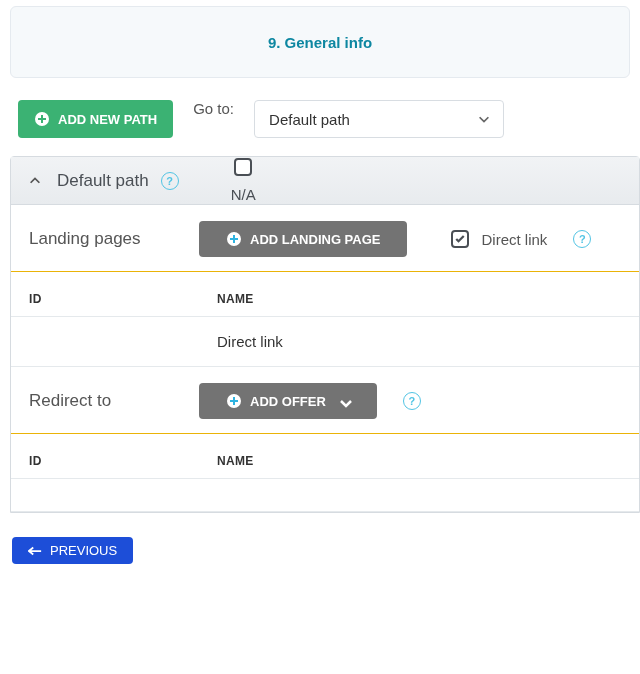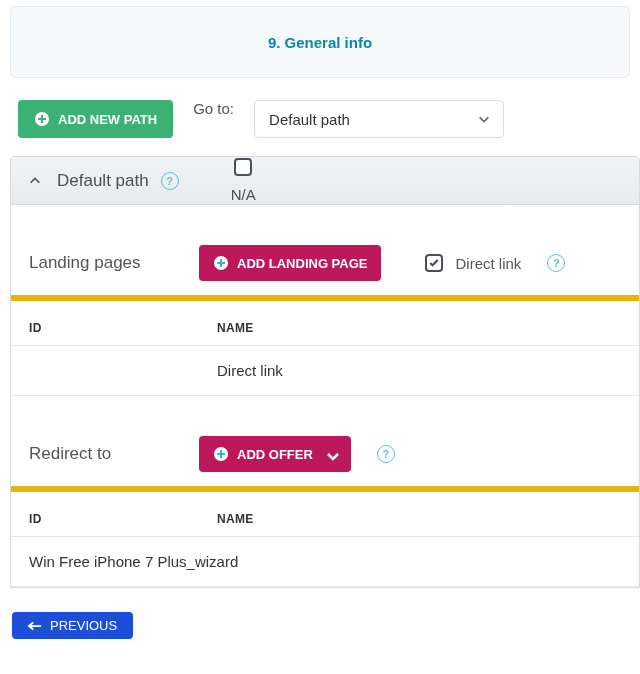--- a/index.html
+++ b/index.html
@@ -42,21 +42,21 @@
       gap: 8px;
       border: none;
       border-radius: 4px;
       font-weight: 600;
       cursor: pointer;
       font-size: 13px;
       padding: 0 16px;
       height: 38px;
     }
     .btn-green { background: #3bb273; color: #fff; }
-    .btn-blue  { background: #be185d; color: #fff; height: 36px; padding: 0 14px;}
+    .btn-blue  { background: #737373; color: #fff; height: 36px; padding: 0 27px;}
     .btn svg { width: 16px; height: 16px; }
     .goto-label { color: #555; font-size: 15px; }
     .select {
       flex: 0 0 auto;
       position: relative;
       width: 250px;
       height: 38px;
       border: 1px solid #d8dde2;
       border-radius: 4px;
       background: #fff;
@@ -133,23 +133,22 @@
       margin-left: 40px;
       flex-direction: column;
     }
     .na-label { font-size: 15px; color: #4a4f55; }
     
     
     .section-row {
       display: flex;
       align-items: center;
       padding: 14px 18px;
-      border-bottom: 6px solid #eab308;
+      border-bottom: 1px solid #eab308;
       gap: 16px;
-      margin-top: 24px;
     }
     .section-row.header-row {
       padding: 16px 18px 14px 18px;
       gap: 20px;
     }
     .section-label {
       width: 150px;
       font-size: 17px;
       color: #555;
     }
@@ -290,21 +289,20 @@
       </span>
     </button>
     <span class="help-icon" style="margin-left:6px;">?</span>
   </div>
 
   <div class="table-header">
     <div class="col col-id">ID</div>
     <div class="col col-name">NAME</div>
   </div>
   <div class="table-row" style="border-bottom:1px solid #e5e9ec;">
-    <div class="col-name">Win Free iPhone 7 Plus_wizard</div>
   </div>
 </div>
 
 <div class="footer">
   <button class="btn-prev">
     <span>
       <svg width="14" height="10" viewBox="0 0 16 10" fill="none" stroke="currentColor" stroke-width="2">
           <path d="M6 1L1 5l5 4M1 5h14"></path>
         </svg>
     </span>

